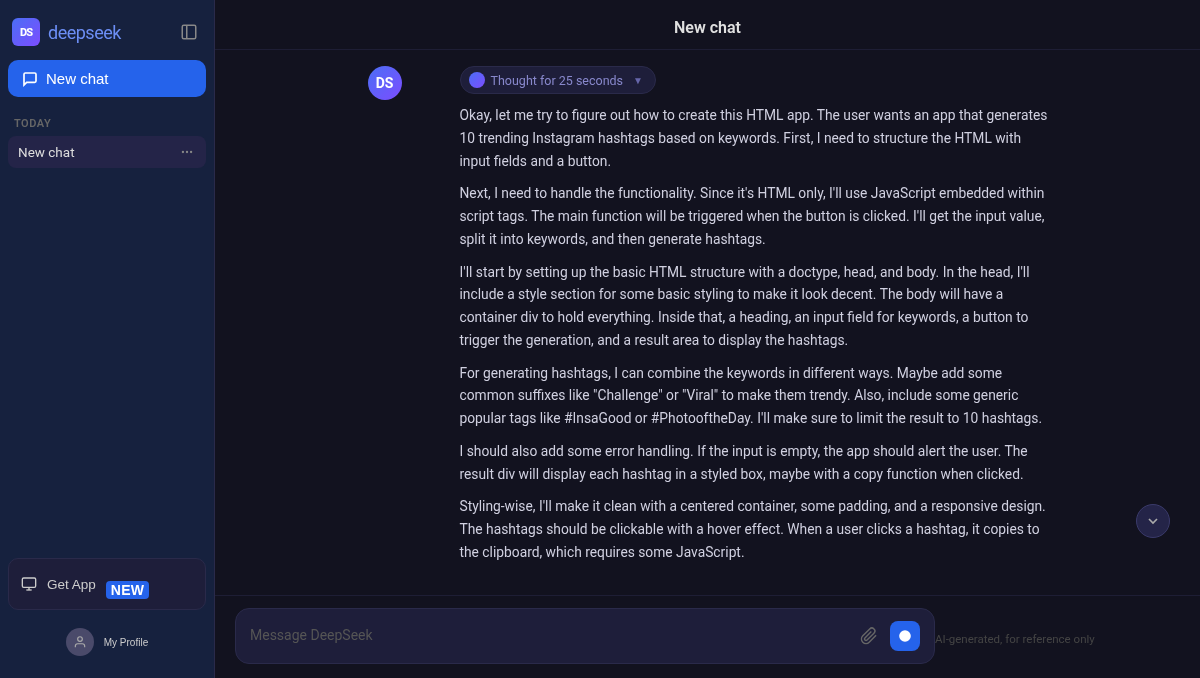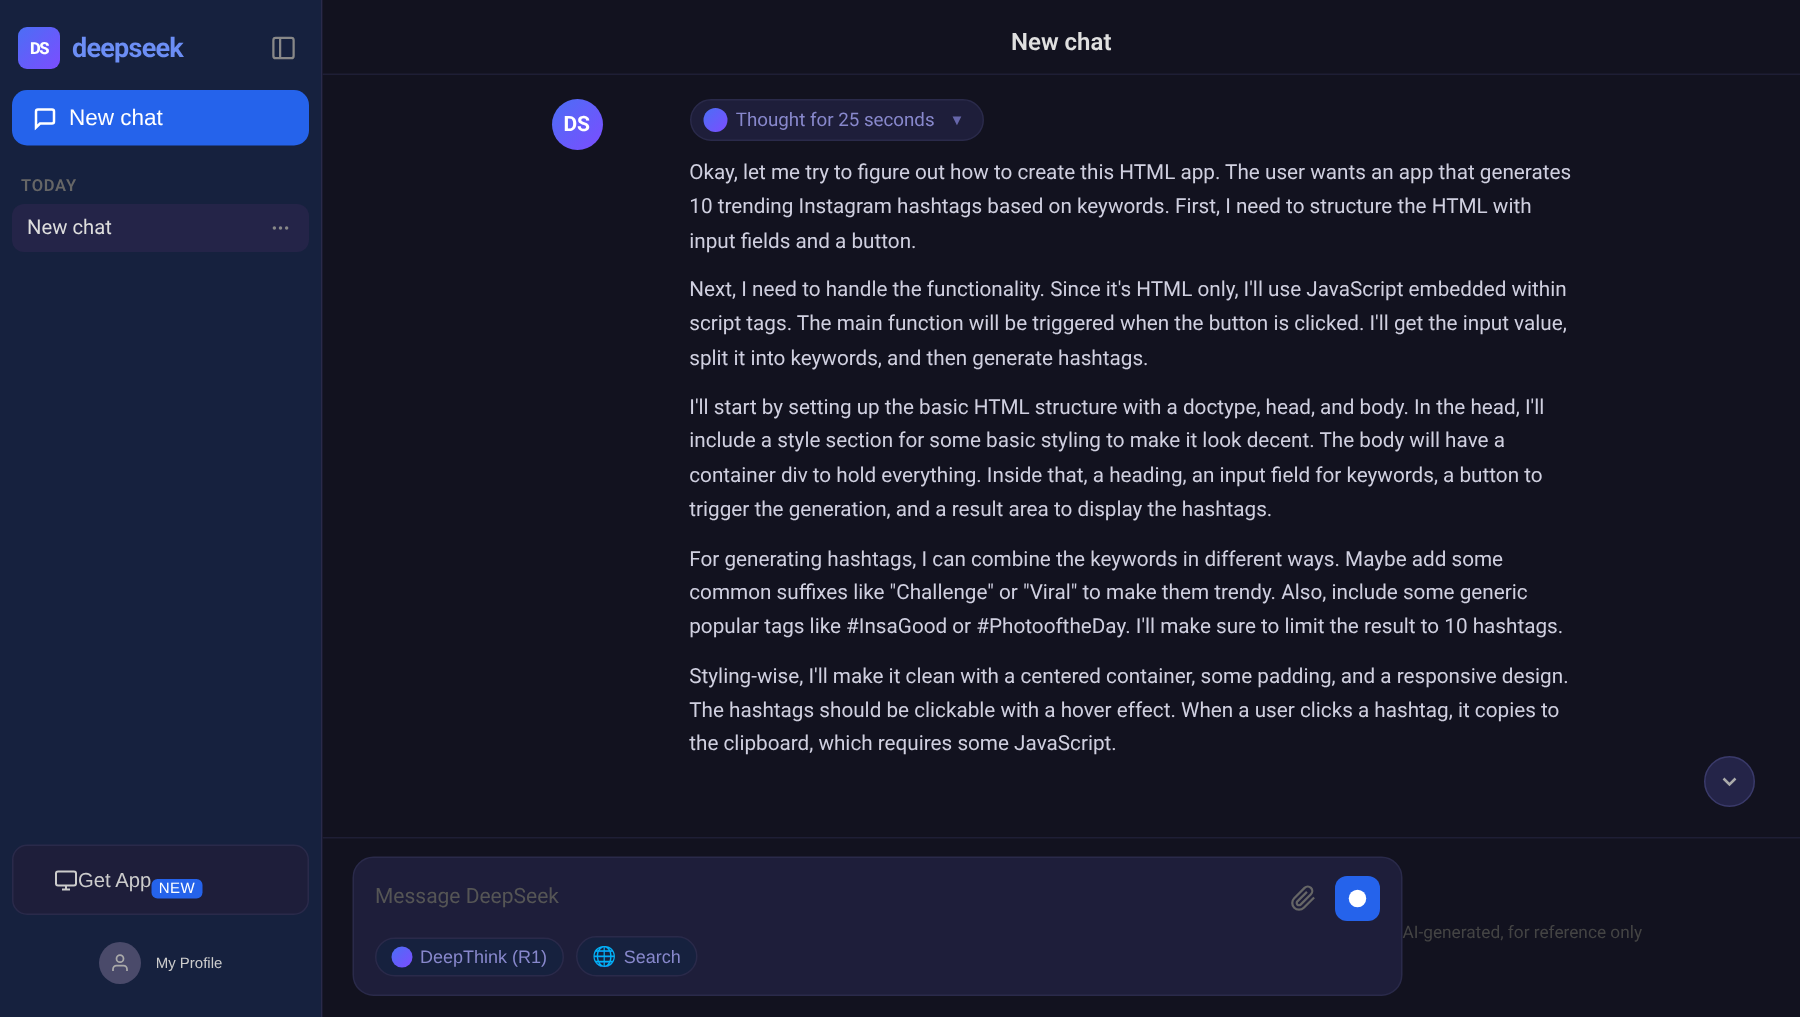--- a/index.html
+++ b/index.html
@@ -32,21 +32,21 @@
     }
 
     .logo-area {
       display: flex;
       align-items: center;
       gap: 8px;
     }
 
     .logo-text {
       font-size: 18px;
-      font-weight: 700;
+      font-weight: 400;
       color: #6c8ef5;
       letter-spacing: -0.5px;
     }
 
     .sidebar-collapse-btn {
       background: none;
       border: none;
       cursor: pointer;
       color: #888;
       padding: 4px;
@@ -110,36 +110,37 @@
       border-radius: 4px;
       display: flex;
       align-items: center;
     }
 
     .sidebar-spacer { flex: 1; }
 
     .get-app-btn {
       display: flex;
       align-items: center;
+      gap: 10px;
       background: #1e1e3a;
       border: 1px solid #2a2a4a;
       border-radius: 10px;
       color: #ccc;
-      padding: 10px 27px;
+      padding: 10px 12px;
       font-size: 13.5px;
       cursor: pointer;
       margin-bottom: 8px;
       width: 100%;
     }
 
     .new-badge {
       background: #2563eb;
       color: #fff;
-      font-size: 10px;
-      font-weight: 400;
+      font-size: 14px;
+      font-weight: 700;
       padding: 1px 5px;
       border-radius: 4px;
       text-transform: uppercase;
       letter-spacing: 0.3px;
       margin-top: 12px;
     }
 
     .profile-btn {
       display: flex;
       align-items: center;
@@ -489,20 +490,21 @@
           <span class="thought-icon"></span>
           <span>Thought for 25 seconds</span>
           <span class="thought-chevron">▼</span>
         </div>
 
         <div class="message-text">
           <p>Okay, let me try to figure out how to create this HTML app. The user wants an app that generates 10 trending Instagram hashtags based on keywords. First, I need to structure the HTML with input fields and a button.</p>
           <p>Next, I need to handle the functionality. Since it's HTML only, I'll use JavaScript embedded within script tags. The main function will be triggered when the button is clicked. I'll get the input value, split it into keywords, and then generate hashtags.</p>
           <p>I'll start by setting up the basic HTML structure with a doctype, head, and body. In the head, I'll include a style section for some basic styling to make it look decent. The body will have a container div to hold everything. Inside that, a heading, an input field for keywords, a button to trigger the generation, and a result area to display the hashtags.</p>
           <p>For generating hashtags, I can combine the keywords in different ways. Maybe add some common suffixes like "Challenge" or "Viral" to make them trendy. Also, include some generic popular tags like #InsaGood or #PhotooftheDay. I'll make sure to limit the result to 10 hashtags.</p>
+          <p>I should also add some error handling. If the input is empty, the app should alert the user. The result div will display each hashtag in a styled box, maybe with a copy function when clicked.</p>
           <p>Styling-wise, I'll make it clean with a centered container, some padding, and a responsive design. The hashtags should be clickable with a hover effect. When a user clicks a hashtag, it copies to the clipboard, which requires some JavaScript.</p>
         </div>
 
       </div>
     </div>
 
   </div>
 
   <button class="scroll-down-btn">
     <svg width="16" height="16" viewBox="0 0 24 24" fill="none" stroke="currentColor" stroke-width="2.5">
@@ -521,27 +523,17 @@
             </svg>
           </button>
           <button class="send-btn">
             <svg width="14" height="14" viewBox="0 0 24 24" fill="currentColor">
               <circle cx="12" cy="12" r="10"></circle>
             </svg>
           </button>
         </div>
       </div>
 
-      <div class="input-toolbar">
-        <button class="toolbar-btn">
-          <span class="icon-circle"></span>
-          <span>DeepThink (R1)</span>
-        </button>
-        <button class="toolbar-btn">
-          <span class="globe-icon">🌐</span>
-          <span>Search</span>
-        </button>
-      </div>
     </div>
 
     <div class="ai-note">AI-generated, for reference only</div>
   </div>
 </div>
 
 </body></html>

